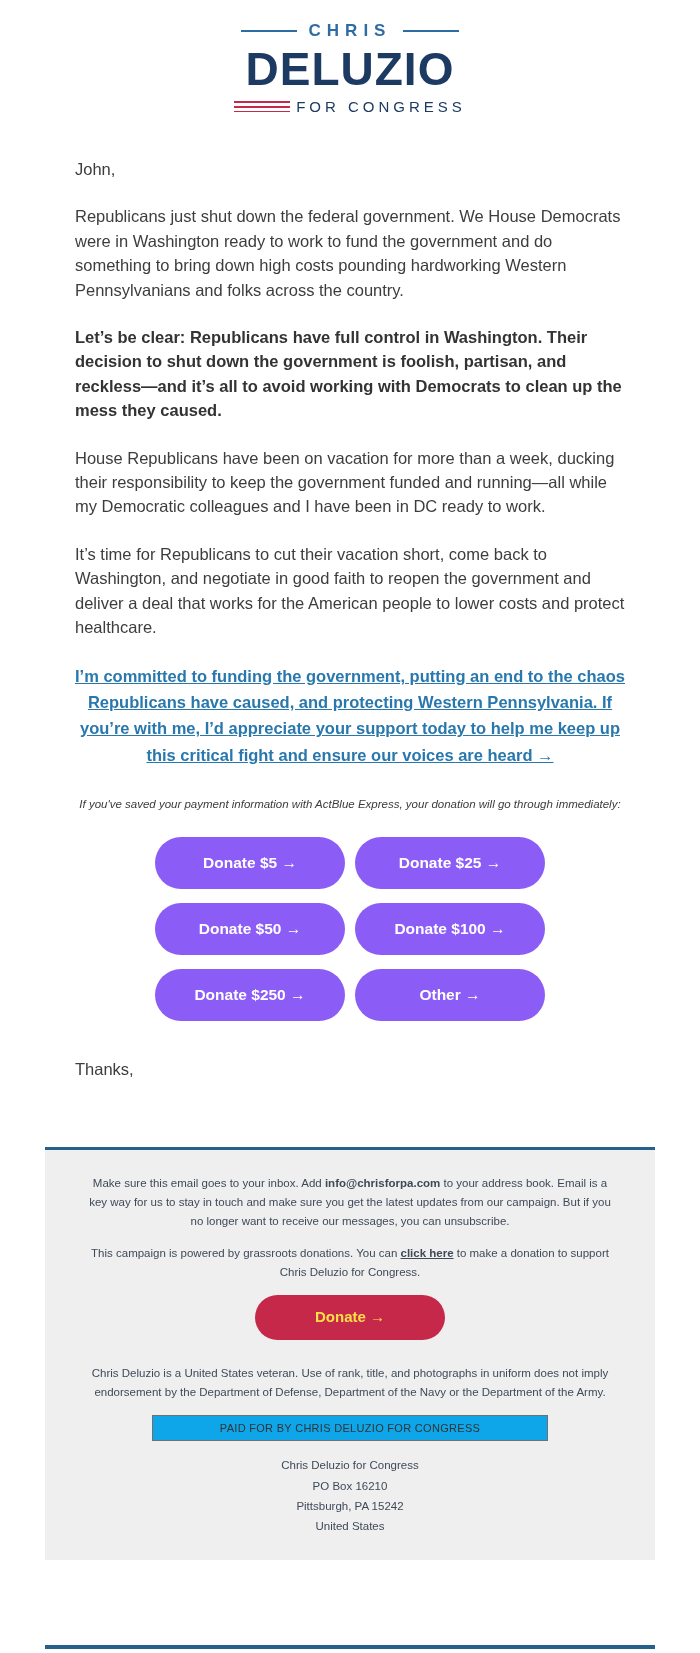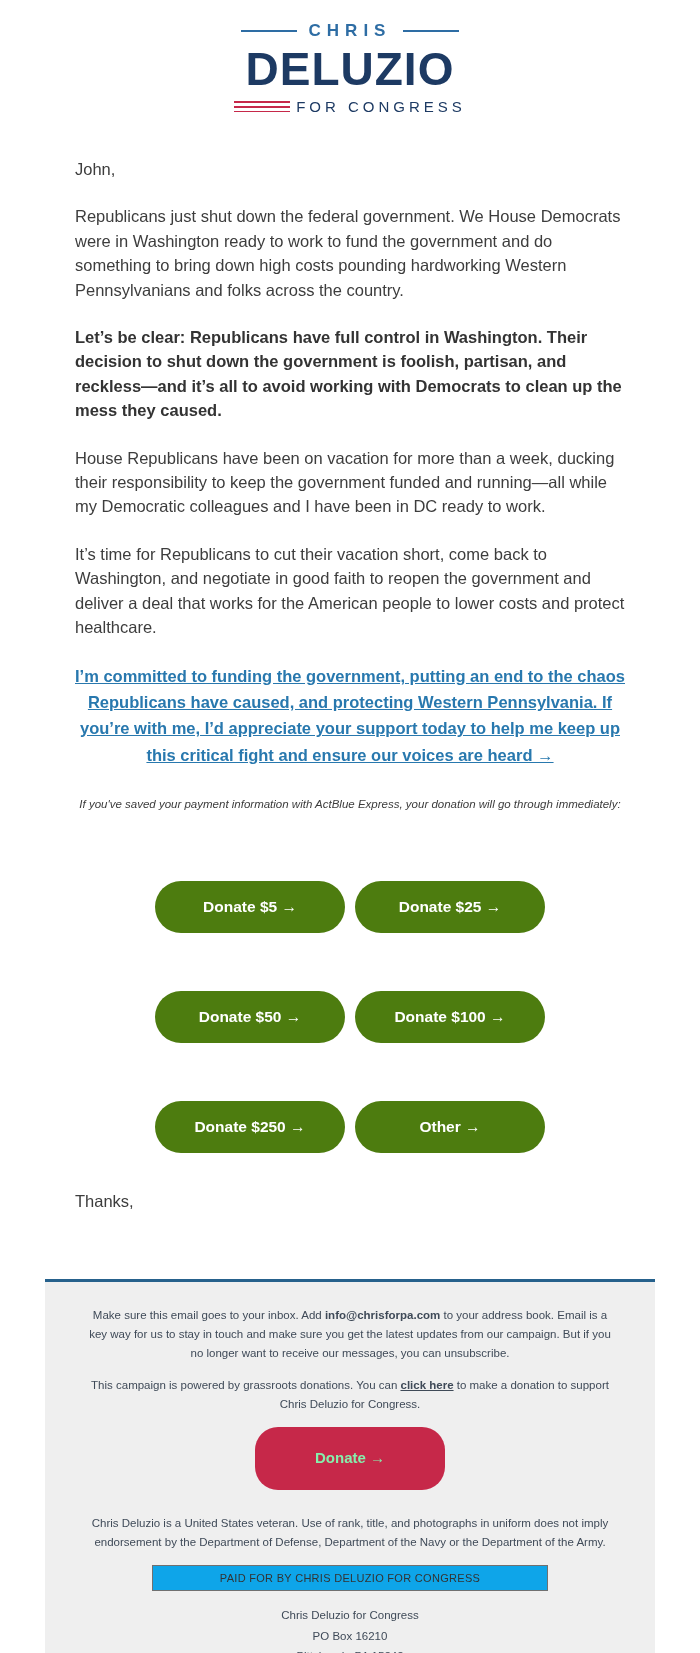--- a/index.html
+++ b/index.html
@@ -59,23 +59,23 @@
   .donate-grid {
     display: grid;
     grid-template-columns: 190px 190px;
     gap: 14px 10px;
     justify-content: center;
     margin: 24px 0 36px;
   }
   .donate-btn {
     display: flex; align-items: center; justify-content: center;
     height: 52px;
-    background: #4d7c0f;
+    background: #8b5cf6;
     color: #ffffff; font-weight: bold; font-size: 15.5px;
-    border-radius: 26px; text-decoration: none; cursor: pointer; margin-top: 44px;
+    border-radius: 26px; text-decoration: none; cursor: pointer;
   }
 
   .closing p { margin-bottom: 24px; }
 
   
   .divider { height: 3px; background: #26618c; margin: 42px 45px 0; }
   .footer {
     background: #efefef;
     margin: 0 45px;
     padding: 24px 42px 24px;
@@ -83,23 +83,23 @@
     font-size: 11.5px;
     line-height: 1.65;
     text-align: center;
   }
   .footer p { margin-bottom: 13px; }
   .footer b { font-weight: bold; }
   .plain-link { color: inherit; text-decoration: none; cursor: pointer; }
   .click-here { color: inherit; font-weight: bold; text-decoration: underline; cursor: pointer; }
   .footer-donate {
     display: flex; align-items: center; justify-content: center;
-    width: 190px; height: 63px;
+    width: 190px; height: 45px;
     background: #c62849;
-    color: #86efac; font-weight: bold; font-size: 15px;
+    color: #fde047; font-weight: bold; font-size: 15px;
     border-radius: 23px; margin: 10px auto 24px;
     text-decoration: none; cursor: pointer;
   }
   .paid-for {
     background: #0ea5e9;
     border: 1px solid #707070;
     max-width: 396px;
     margin: 4px auto 0;
     padding: 3px 8px;
     font-size: 11px;

